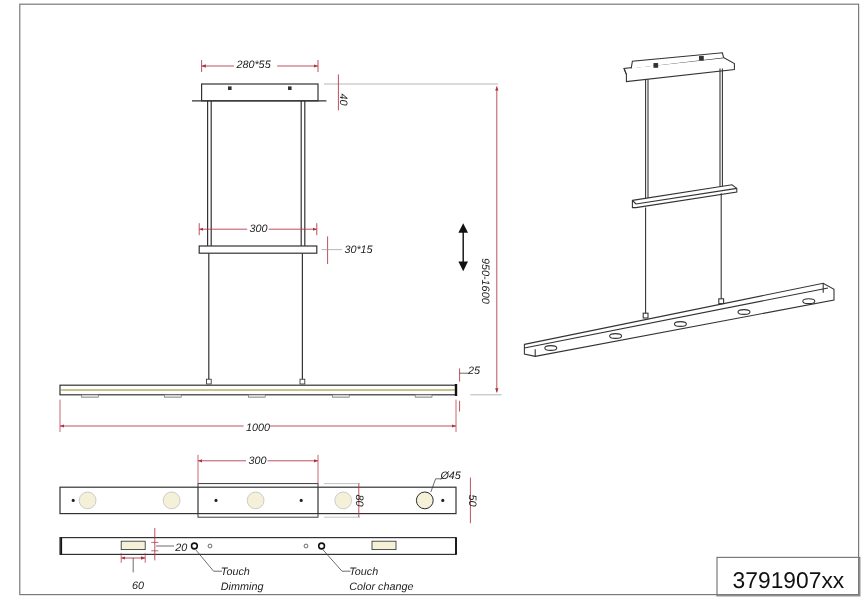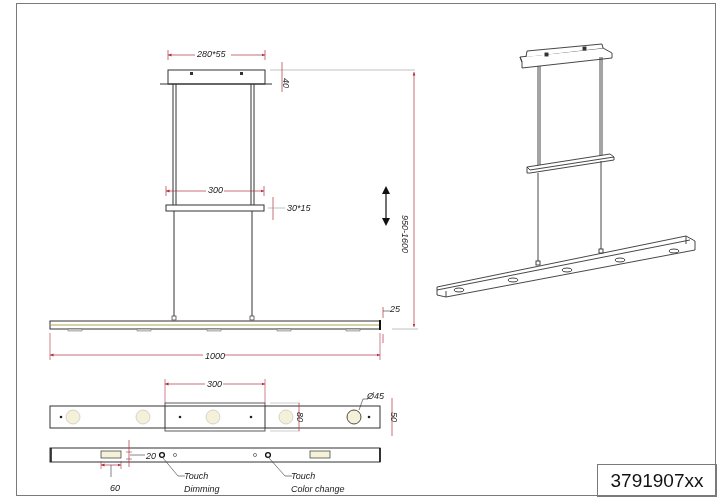--- a/index.html
+++ b/index.html
@@ -1,18 +1,18 @@
 <!DOCTYPE html>
 <html><head>
 <meta charset="utf-8">
 <style>
   html, body { margin:0; padding:0; background:#ffffff; }
   body { width:720px; height:501px; position:relative; overflow:hidden; font-family:"Liberation Sans", sans-serif; }
   #frame { position:absolute; left:16px; top:3px; width:700px; height:493px; border:1.5px solid #7a7a7a; box-sizing:border-box; }
-  #title-block { position:absolute; left:597px; top:464px; width:120px; height:33px; border:1.5px solid #7a7a7a; box-sizing:border-box; display:flex; align-items:center; justify-content:center; font-size:19px; color:#111; }
+  #title-block { position:absolute; left:597px; top:464px; width:120px; height:33px; border:1.5px solid #7a7a7a; box-sizing:border-box; display:flex; align-items:flex-end; justify-content:center; font-size:19px; color:#111; }
   svg { position:absolute; left:0; top:0; }
   .dim { font-family:"Liberation Sans", sans-serif; font-style:italic; font-size:9px; fill:#222; }
   .lbl { font-family:"Liberation Sans", sans-serif; font-style:italic; font-size:9px; fill:#222; }
 </style>
 </head>
 <body>
 
 <div id="frame"></div>
 
 <svg width="720" height="501" viewBox="0 0 720 501">

